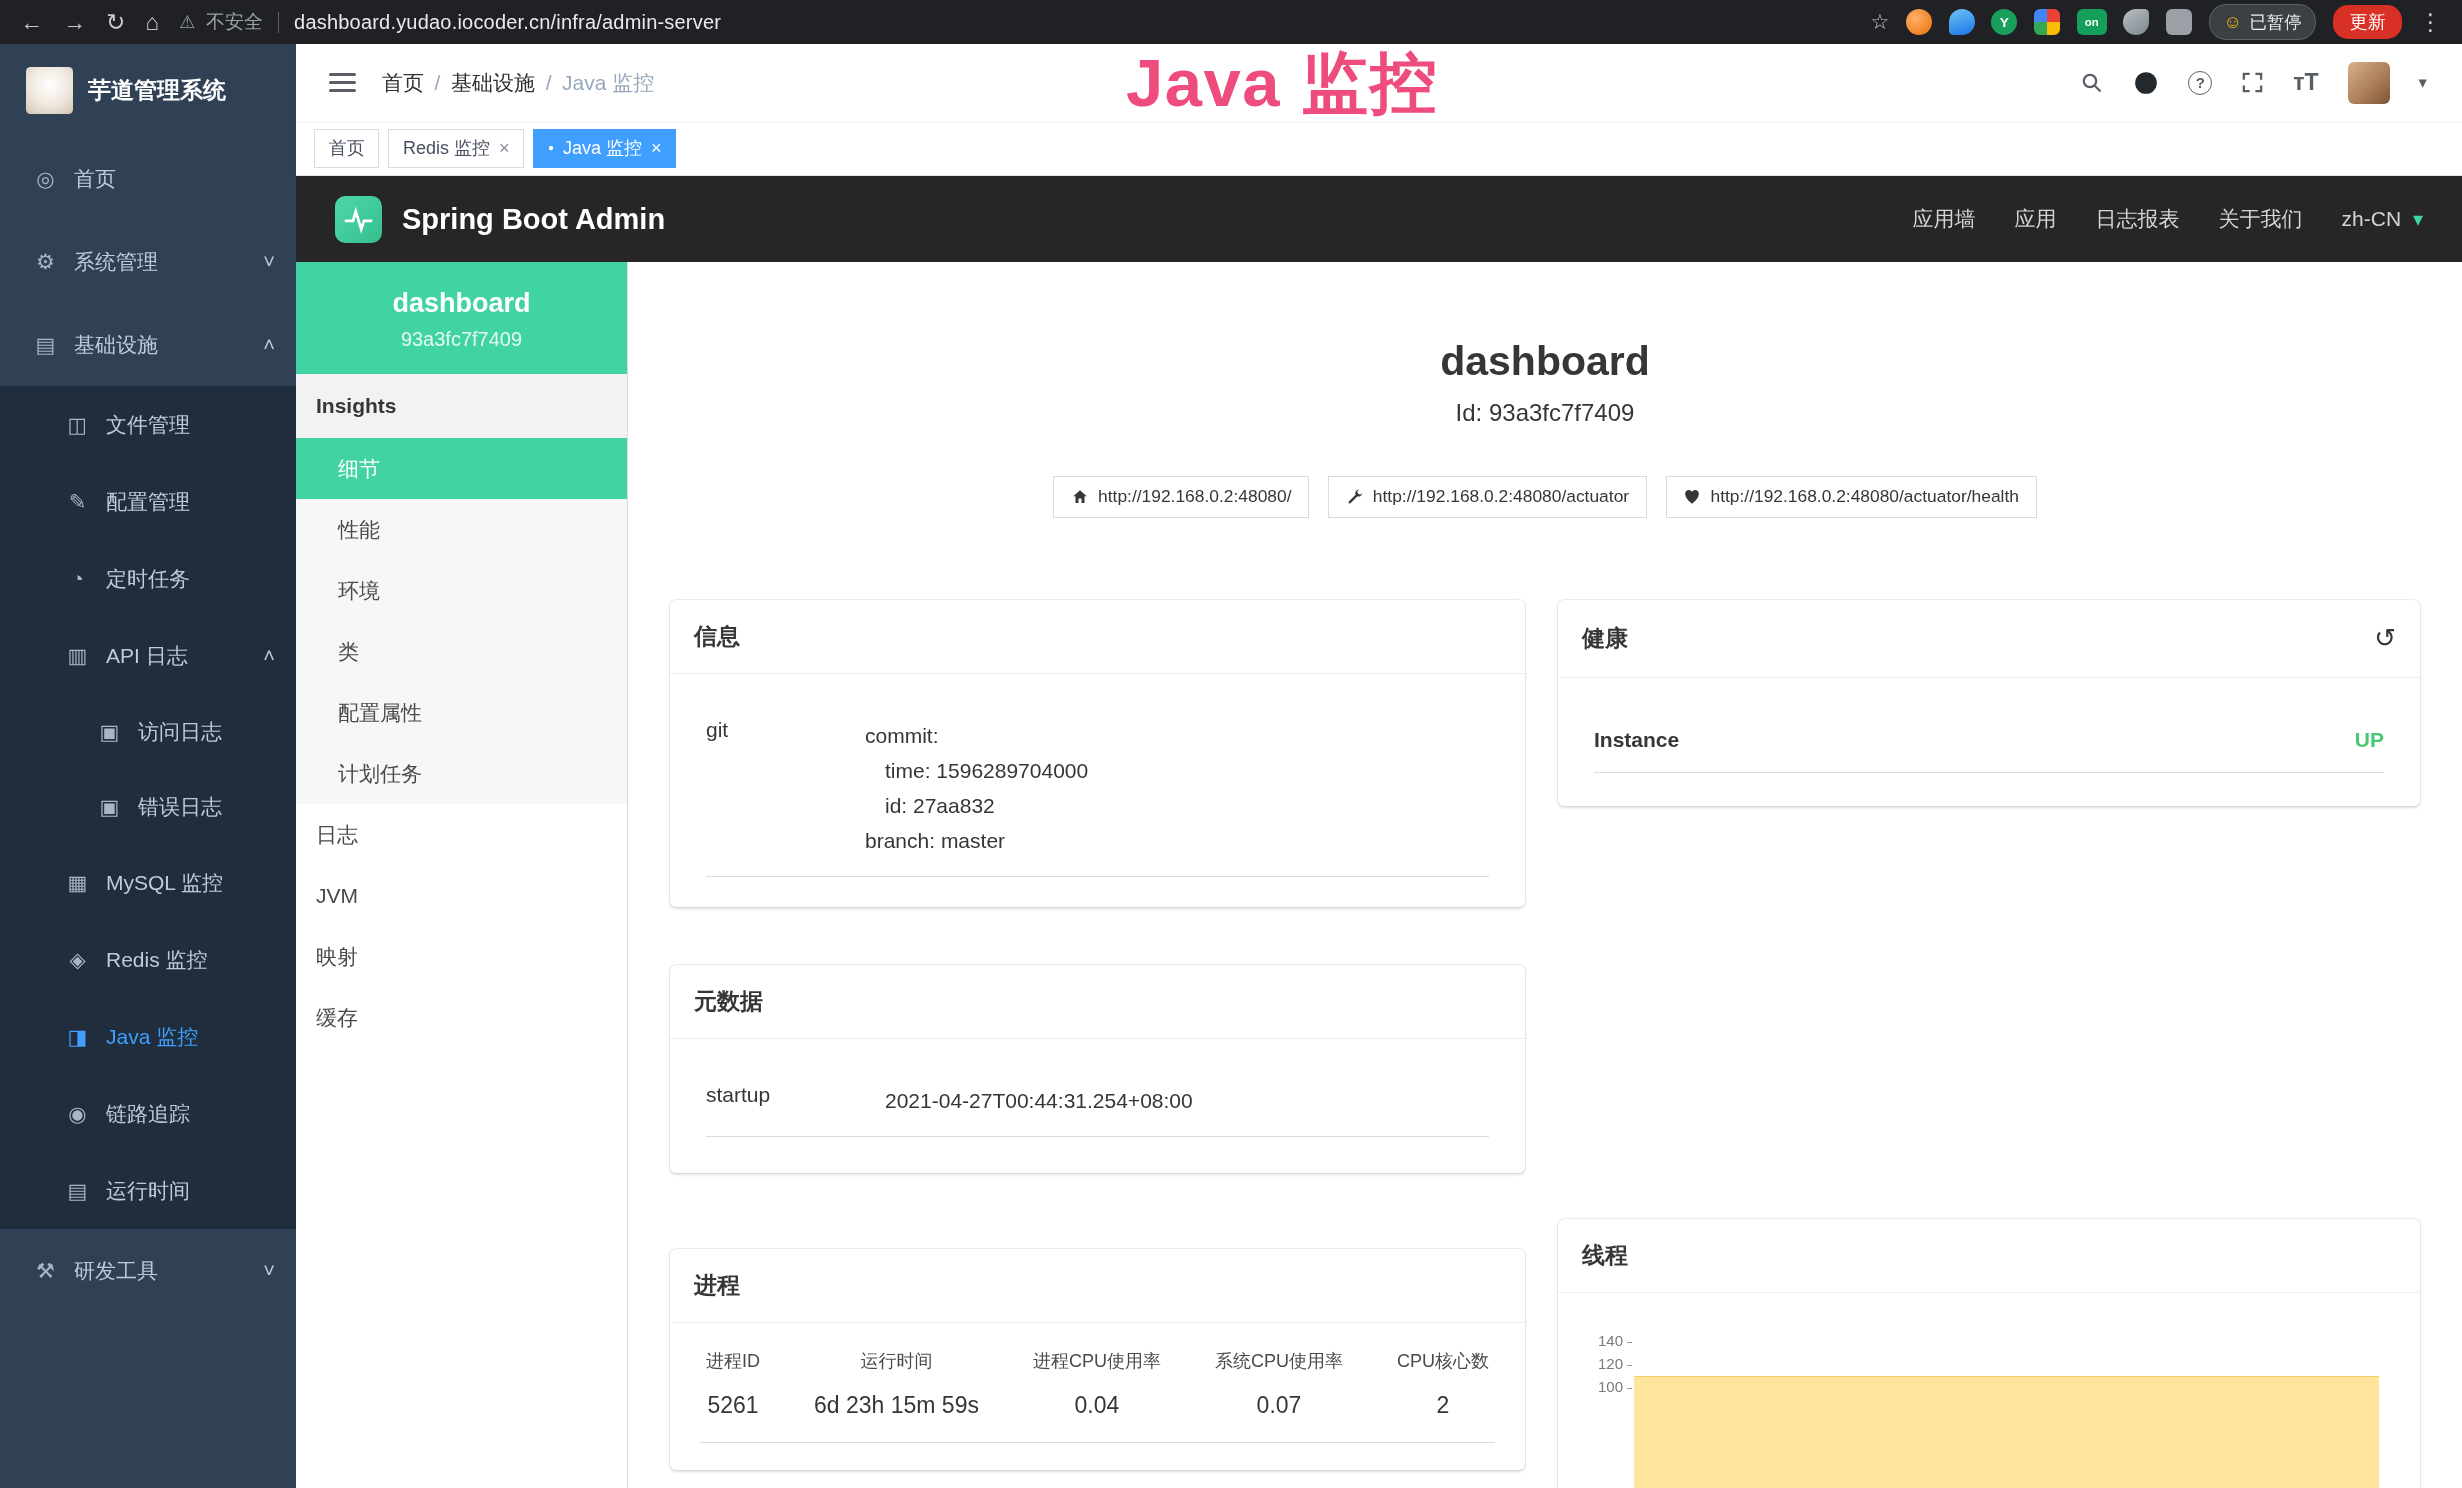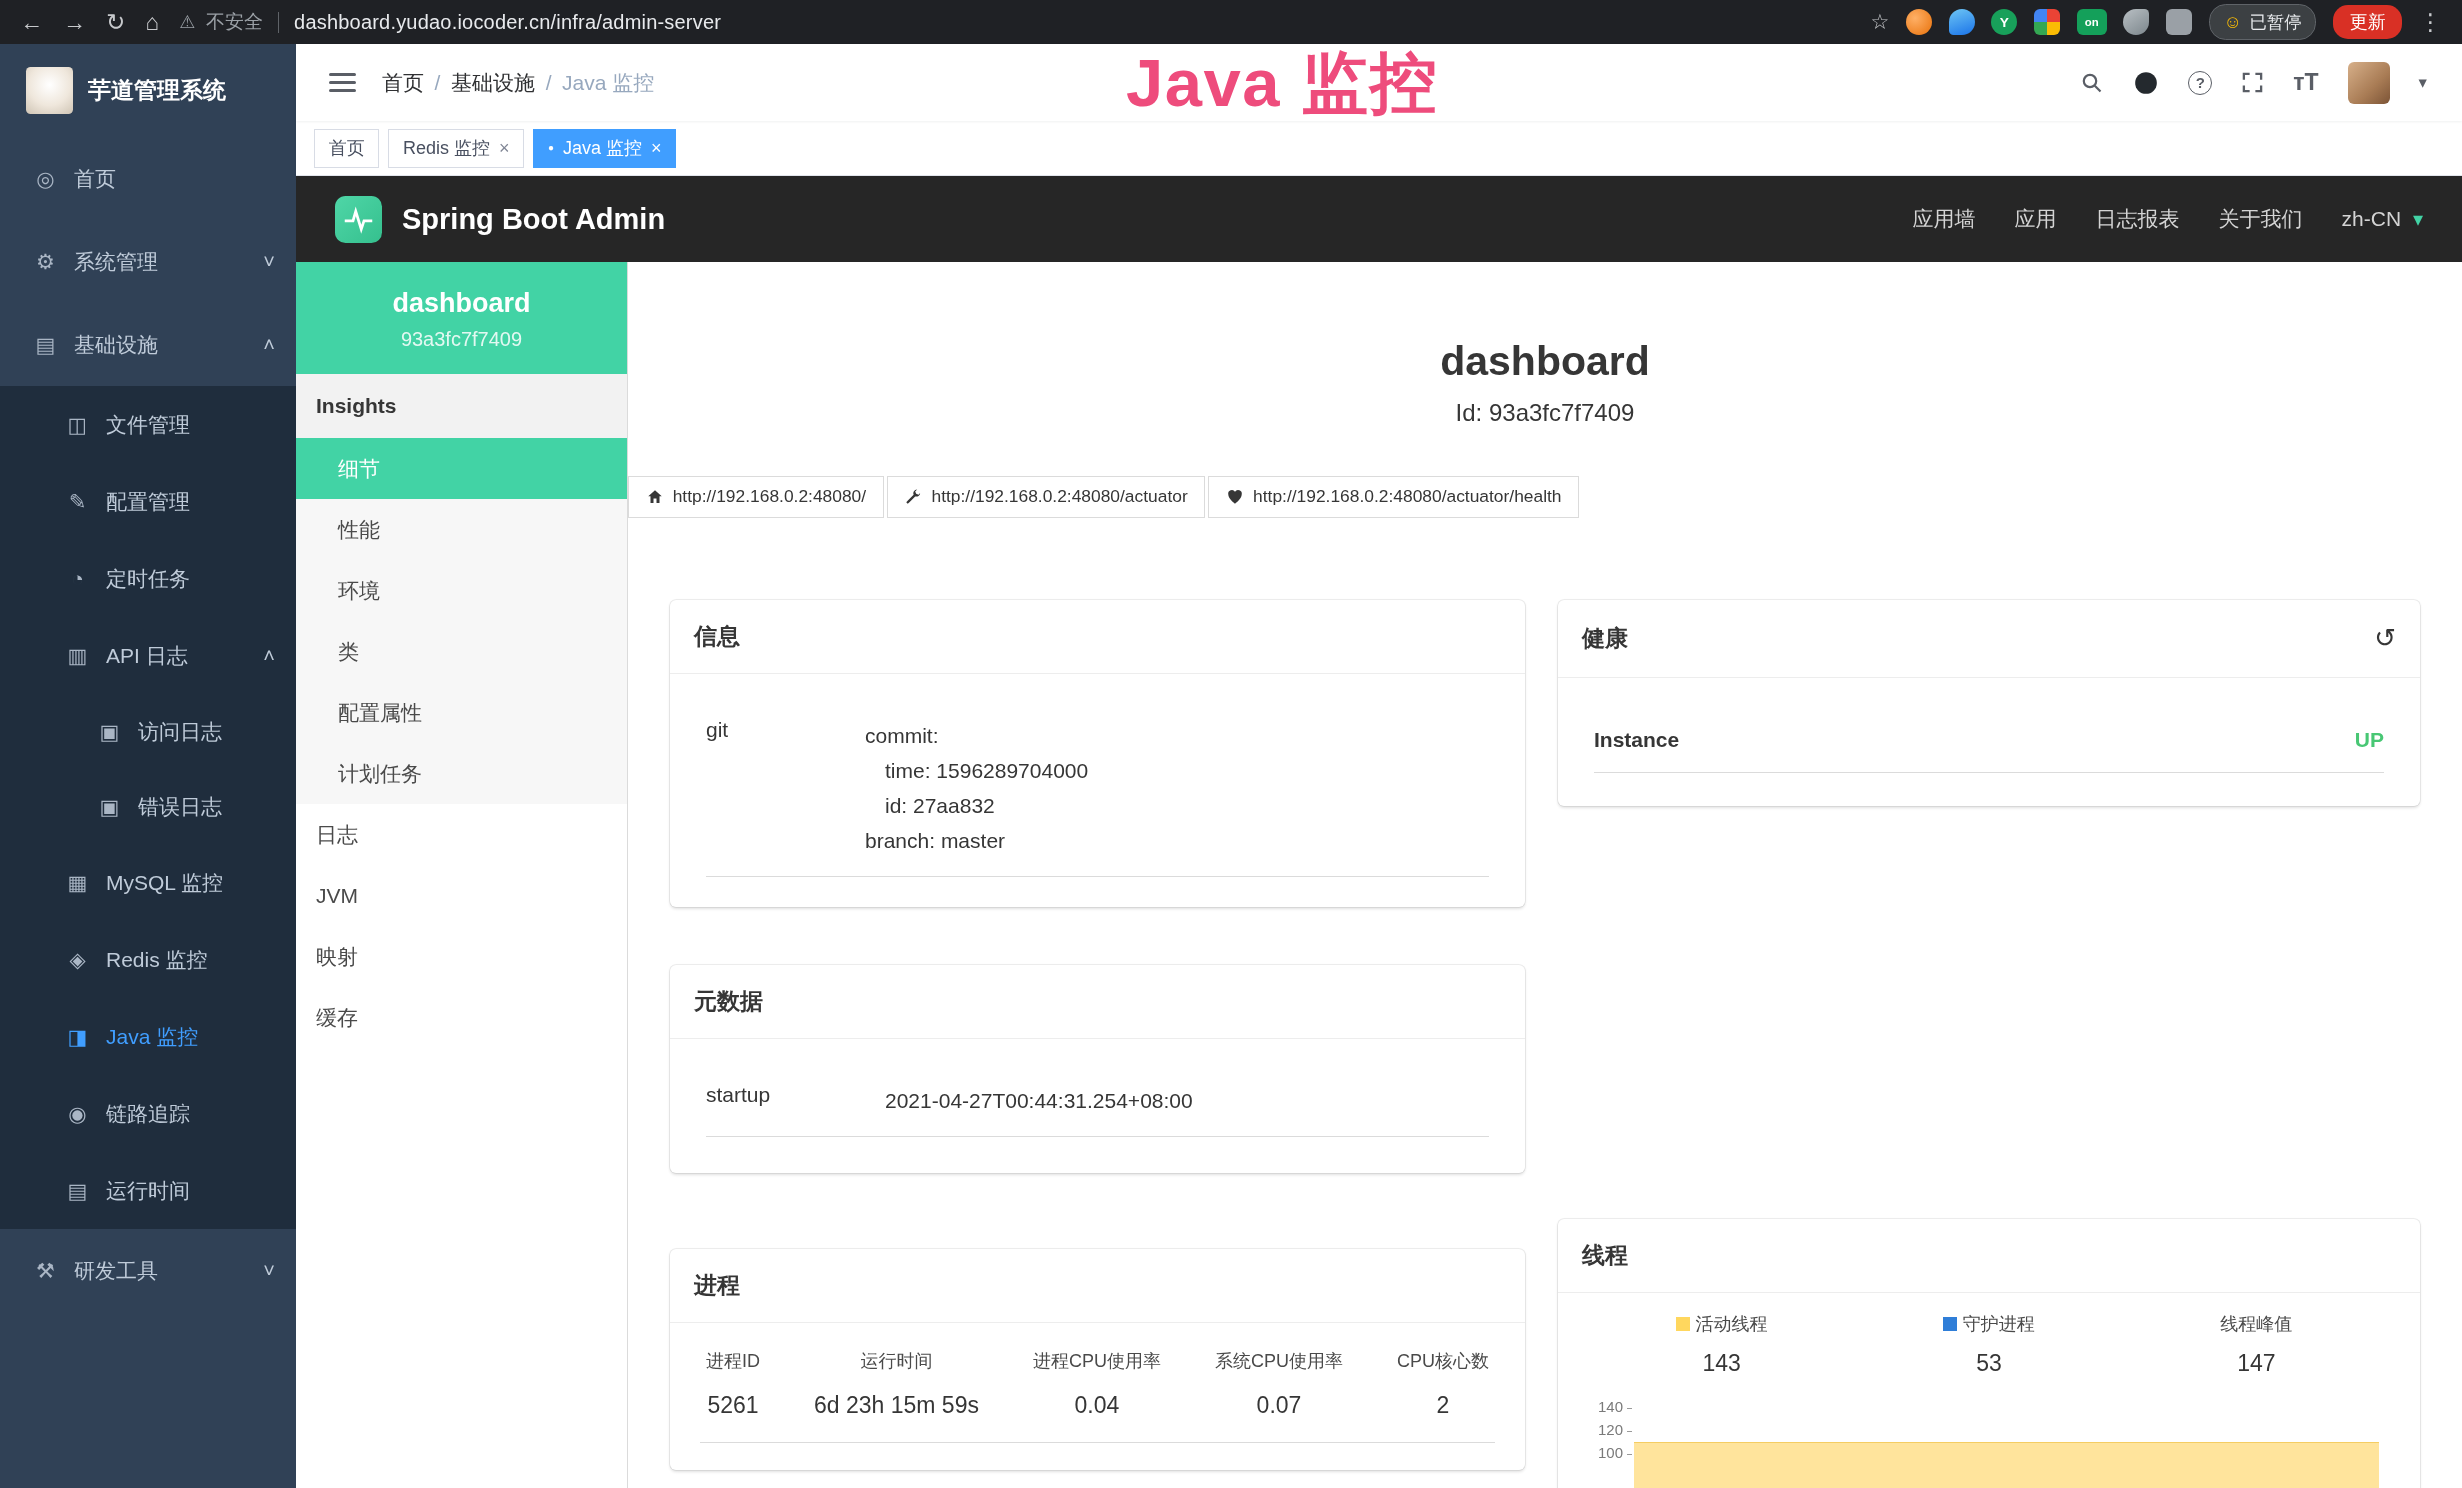--- a/index.html
+++ b/index.html
@@ -81,21 +81,21 @@
   .inst-id { font-size: 20px; opacity: .85; margin-top: 9px; }
   .insights { background: #f2f2f2; }
   .ins-label { padding: 20px 20px; font-size: 21px; font-weight: bold; color: #363636; }
   .ins-item { height: 61px; display: flex; align-items: center; padding-left: 42px; font-size: 21px; color: #4a4a4a; background: #f7f7f7; cursor: pointer; }
   .ins-item.active { background: #42d3a5; color: #fff; }
   .root-item { height: 61px; display: flex; align-items: center; padding-left: 20px; font-size: 21px; color: #4a4a4a; background: #fff; cursor: pointer; }
 
   .sba-main { flex: 1; padding-top: 76px; overflow: hidden; background: #fff; }
   .m-title { text-align: center; font-size: 41px; font-weight: 700; color: #363636; }
   .m-sub { text-align: center; font-size: 24px; color: #363636; margin-top: 13.7px; }
-  .chips { display: flex; gap: 3px; margin-top: 49px; }
+  .chips { display: flex; justify-content: center; gap: 19px; margin-top: 49px; }
   .chip { display: inline-flex; align-items: center; gap: 9px; border: 0.8px solid #dbdbdb; height: 42px; padding: 0 16.7px; font-size: 17.4px; color: #363636; background: #fff; cursor: pointer; }
   .chip svg { flex-shrink: 0; }
 
   .cards { display: flex; align-items: flex-start; gap: 33px; padding: 0 42px; margin-top: 82px; }
   .colL { width: 855px; flex-shrink: 0; }
   .colR { flex: 1; }
   .card { background: #fff; border-radius: 6px; box-shadow: 0 1.5px 3px rgba(10,10,10,.12), 0 0 0 0.8px rgba(10,10,10,.08); }
   .card-h { display: flex; align-items: center; justify-content: space-between; padding: 21px 24px; border-bottom: 0.8px solid #ededed; font-size: 23px; font-weight: 700; color: #363636; }
   .hist { font-size: 26px; font-weight: normal; cursor: pointer; color: #363636; }
   .card-b { padding: 21px 36px 30px; }
@@ -430,42 +430,20 @@
                     <span class="spread up">UP</span>
                   </div>
                 </div>
               </section>
 
               <section class="card" style="margin-top:413px;">
                 <div class="card-h">
                   <span>线程</span>
                 </div>
                 <div class="card-b" style="padding:18px 30px 0;">
-                  <div class="legend">
-                    <div class="lg">
-                      <span class="ll">
-                          <span class="sq sq-yellow"></span>
-                          <span>活动线程</span>
-                        </span>
-                      <div class="lv">143</div>
-                    </div>
-                    <div class="lg">
-                      <span class="ll">
-                          <span class="sq sq-blue"></span>
-                          <span>守护进程</span>
-                        </span>
-                      <div class="lv">53</div>
-                    </div>
-                    <div class="lg">
-                      <span class="ll">
-                          <span>线程峰值</span>
-                        </span>
-                      <div class="lv">147</div>
-                    </div>
-                  </div>
                   <div class="chart">
                     <div class="axis">
                       <div>140</div>
                       <div>120</div>
                       <div>100</div>
                     </div>
                     <div class="plot">
                       <div class="fill"></div>
                     </div>
                   </div>

